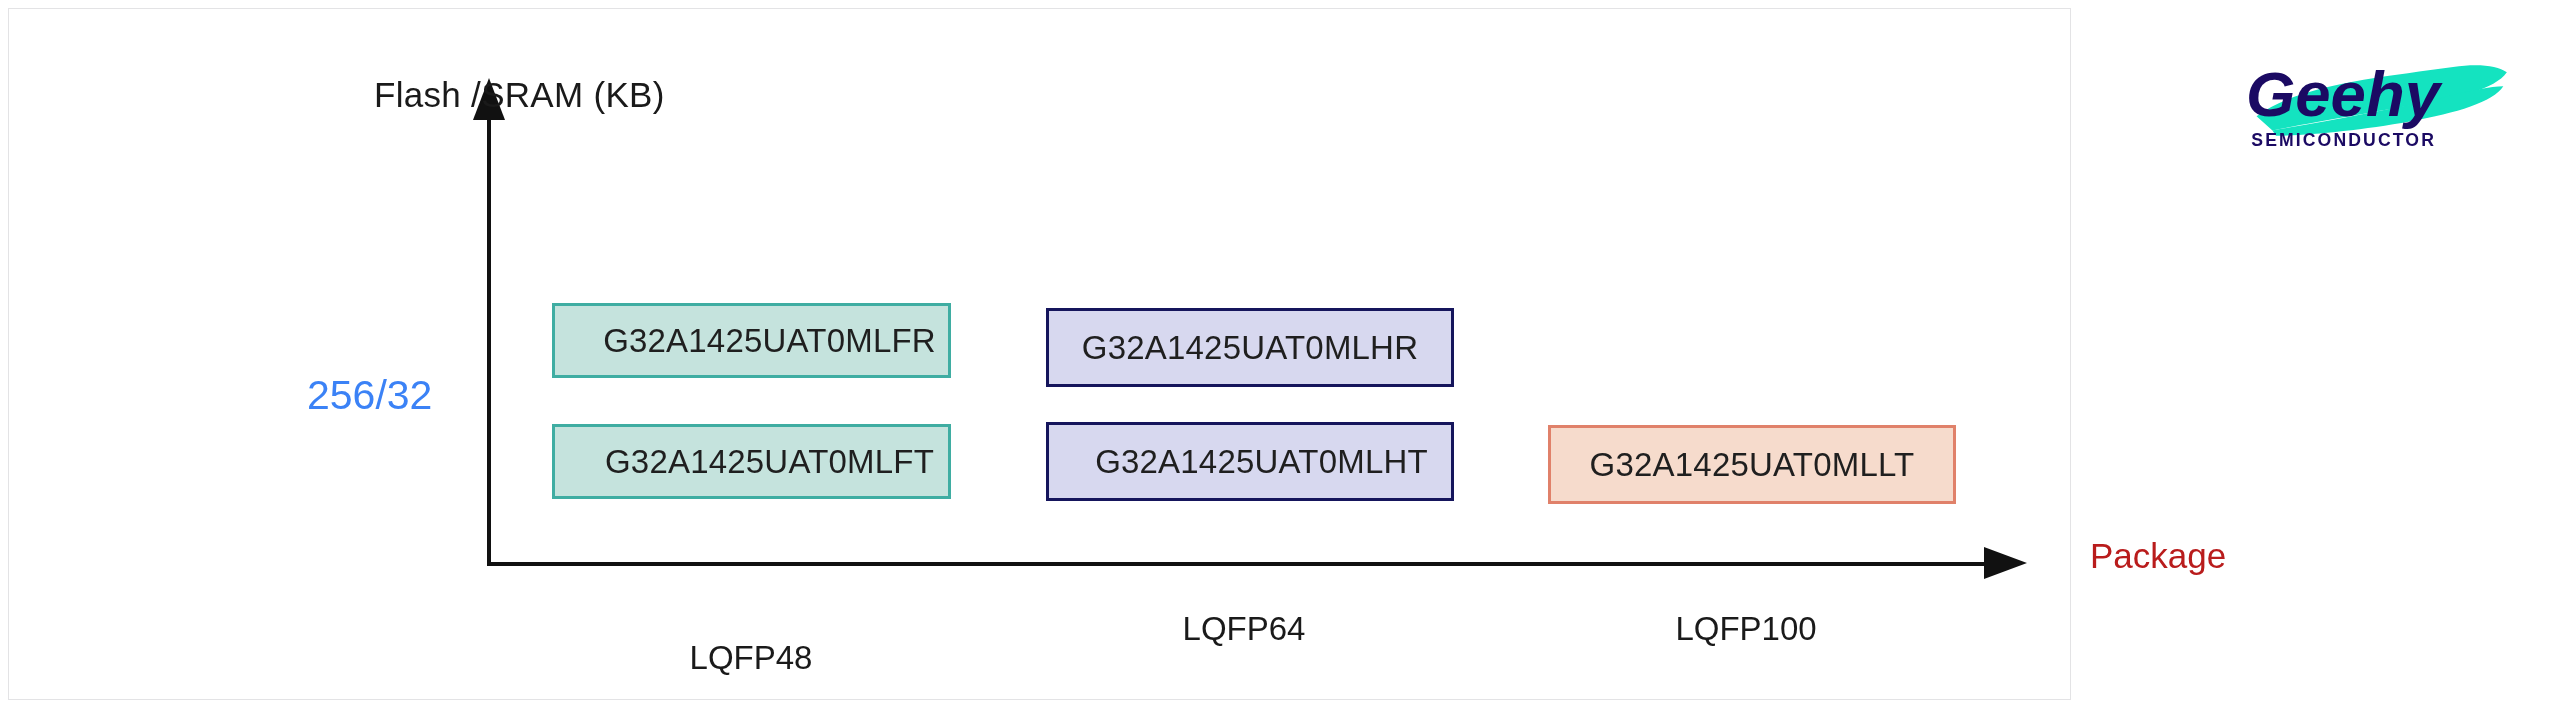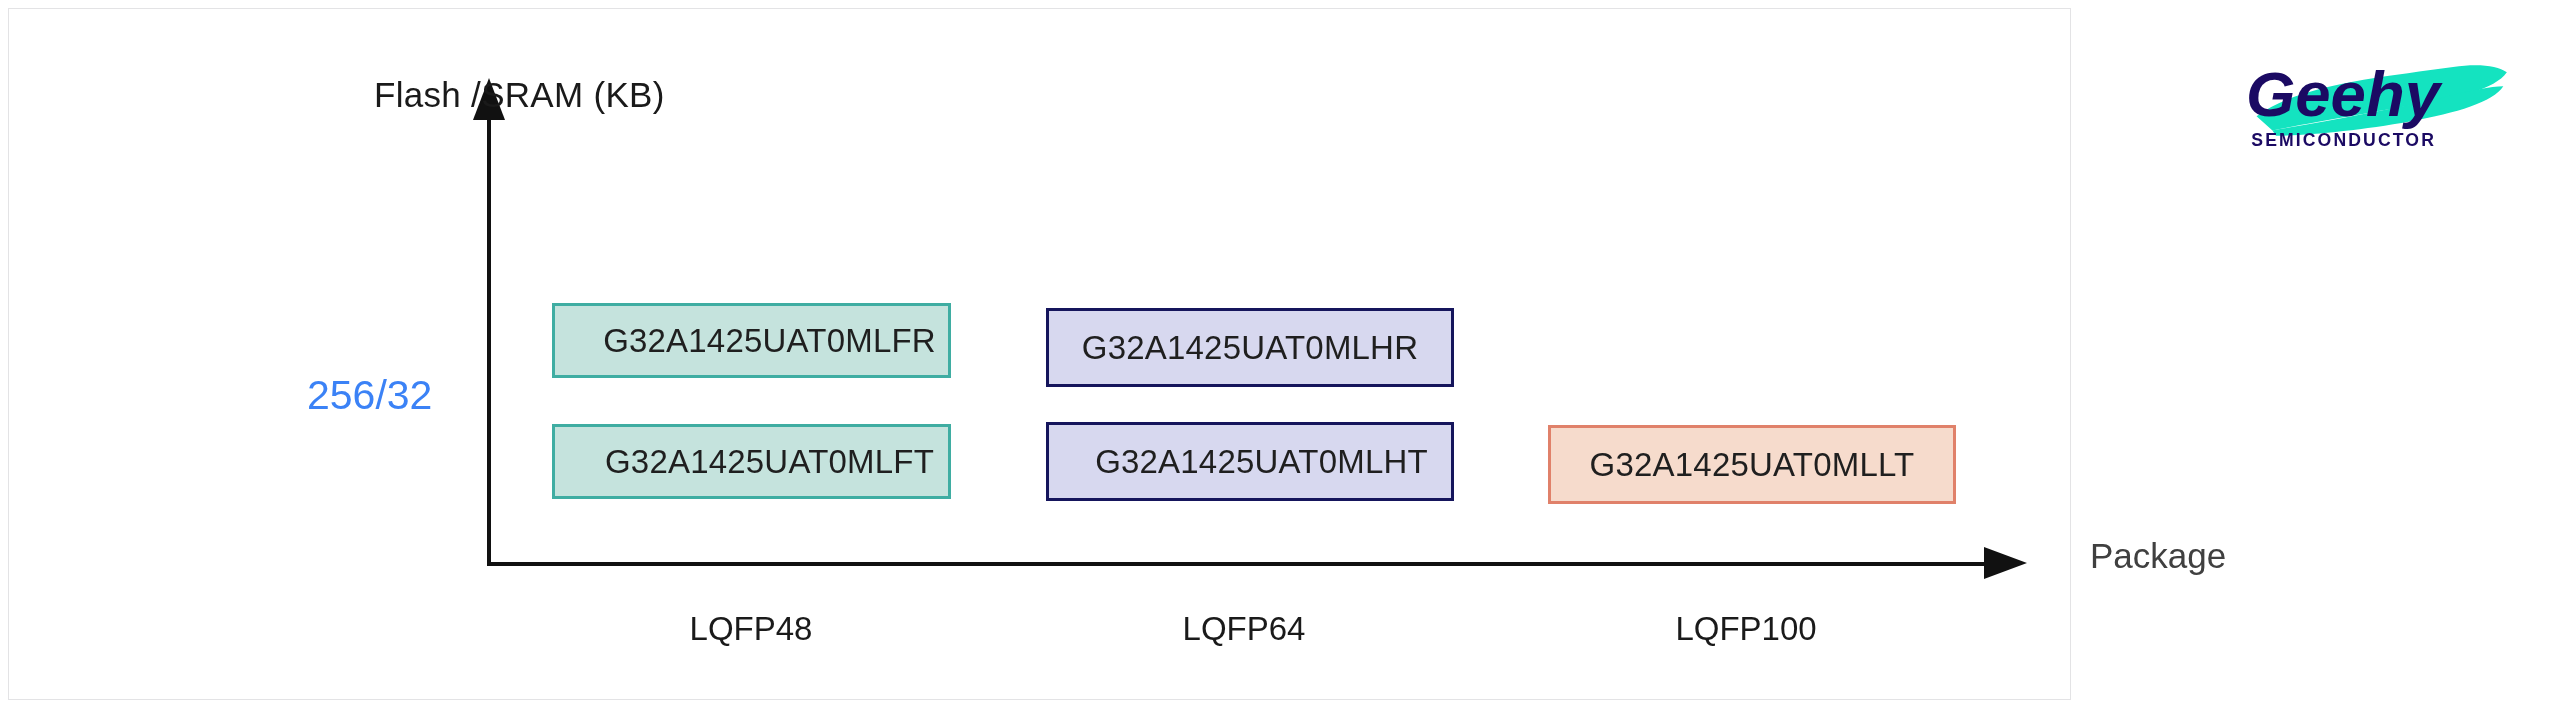--- a/index.html
+++ b/index.html
@@ -79,21 +79,21 @@
     top: 363px;
     font-size: 41px;
     color: #3b82f6;
     white-space: nowrap;
   }
   .x-axis-title {
     position: absolute;
     left: 2081px;
     top: 527px;
     font-size: 35px;
-    color: #404040;
+    color: #b91c1c;
     white-space: nowrap;
   }
   .x-tick-label {
     position: absolute;
     top: 601px;
     font-size: 33px;
     color: #1a1a1a;
     white-space: nowrap;
     text-align: center;
   }
@@ -142,21 +142,21 @@
     <div class="axis-arrow-v"></div>
     <div class="axis-line-h"></div>
     <div class="axis-arrow-h"></div>
 
     <div class="y-axis-title">Flash /SRAM (KB)</div>
 
     <div class="y-tick-label">256/32</div>
 
     <div class="x-axis-title">Package</div>
 
-    <div class="x-tick-label" style="left:544px; width:396px;">LQFP48</div>
+    <div class="x-tick-label" style="left:544px; width:396px;margin-top:29px;">LQFP48</div>
     <div class="x-tick-label" style="left:1037px; width:396px;">LQFP64</div>
     <div class="x-tick-label" style="left:1539px; width:396px;">LQFP100</div>
 
     <div class="part-box teal" style="left:543px; top:294px; width:399px; height:75px;">G32A1425UAT0MLFR</div>
 
     <div class="part-box teal" style="left:543px; top:415px; width:399px; height:75px;">G32A1425UAT0MLFT</div>
 
     <div class="part-box purple" style="left:1037px; top:291px; width:408px; height:79px;margin-top:8px;">G32A1425UAT0MLHR</div>
 
     <div class="part-box purple" style="left:1037px; top:413px; width:408px; height:79px;padding-left:23px;">G32A1425UAT0MLHT</div>

